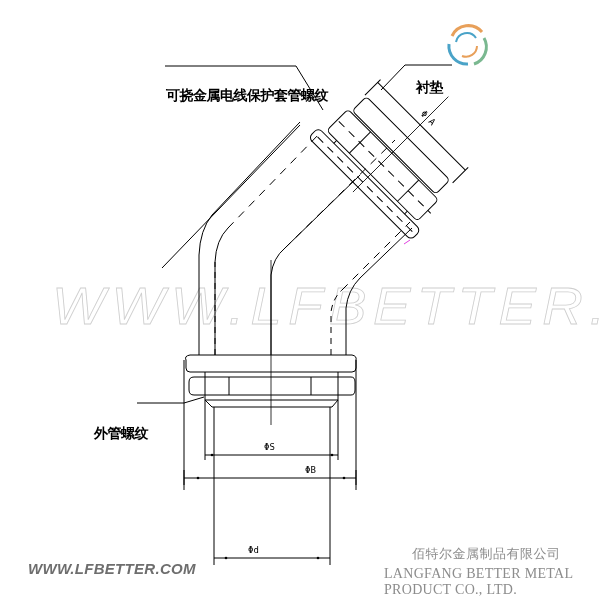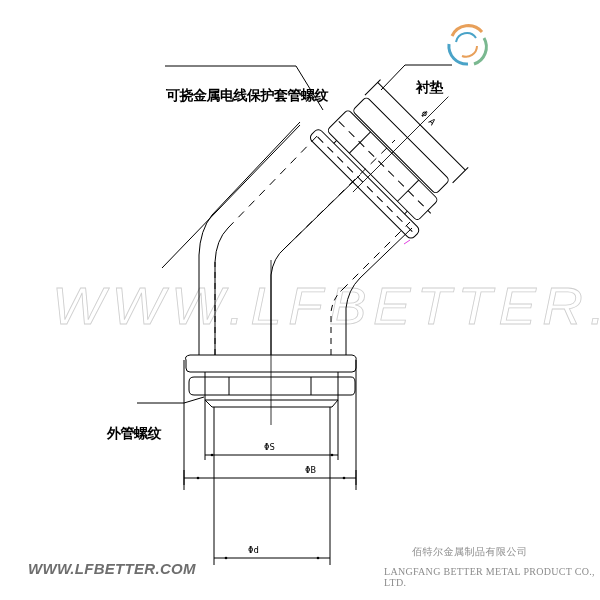--- a/index.html
+++ b/index.html
@@ -2,22 +2,22 @@
 <html><head>
   <meta charset="utf-8">
   <style>
     html, body { margin: 0; padding: 0; background: #ffffff; }
     body { width: 600px; height: 600px; position: relative; overflow: hidden; font-family: "DejaVu Sans", sans-serif; }
     .canvas { position: absolute; left: 0; top: 0; width: 600px; height: 600px; }
     .logo { position: absolute; left: 444px; top: 18px; width: 150px; height: 60px; }
     .logo-cn { position: absolute; left: 50px; top: 0px; font-size: 24px; font-weight: bold; color: #8a8a8a; letter-spacing: 2px; font-family: "DejaVu Sans", sans-serif; }
     .logo-en { position: absolute; left: 50px; top: 30px; font-size: 20px; font-weight: bold; color: #8a8a8a; font-family: "Liberation Sans", sans-serif; }
     .website { position: absolute; left: 28px; top: 560px; font-size: 15px; font-weight: bold; font-style: italic; color: #6e6e6e; font-family: "Liberation Sans", sans-serif; letter-spacing: 0.3px; }
-    .company-cn { position: absolute; left: 412px; top: 545px; font-size: 10px; color: #8c8c8c; font-family: "DejaVu Sans", sans-serif; letter-spacing: 0.5px; }
-    .company-en { position: absolute; left: 384px; top: 566px; font-size: 10px; color: #8c8c8c; font-family: "Liberation Serif", serif; letter-spacing: 0.3px; }
+    .company-cn { position: absolute; left: 412px; top: 545px; font-size: 13px; color: #8c8c8c; font-family: "DejaVu Sans", sans-serif; letter-spacing: 0.5px; }
+    .company-en { position: absolute; left: 384px; top: 566px; font-size: 14px; color: #8c8c8c; font-family: "Liberation Serif", serif; letter-spacing: 0.3px; }
     .label-cn { position: absolute; font-size: 14px; font-weight: bold; color: #000; font-family: Liberation Serif, serif; white-space: nowrap; letter-spacing: -0.5px; margin-top: 32px; }
     .dim { position: absolute; font-size: 9px; color: #000; font-family: "DejaVu Sans Mono", monospace; white-space: nowrap; }
     .watermark { position: absolute; left: 52px; top: 276px; font-size: 52px; font-style: italic; font-family: "Liberation Sans", sans-serif; color: #ffffff; -webkit-text-stroke: 0.8px #cfcfcf; letter-spacing: 6px; white-space: nowrap; transform: scaleX(1.08); transform-origin: left; }
   </style>
 </head>
 <body>
 
 <div class="watermark">WWW.LFBETTER.COM</div>
 
 <svg class="canvas" viewBox="0 0 600 600" xmlns="http://www.w3.org/2000/svg">
@@ -102,21 +102,21 @@
       <circle cx="344" cy="478" r="1.3"></circle>
     <circle cx="226" cy="558" r="1.3"></circle>
       <circle cx="318" cy="558" r="1.3"></circle>
   </g>
 
   <path d="M404 244 L410 240" stroke="#e040e0" stroke-width="1" fill="none"></path>
 </svg>
 
 <div class="label-cn" style="left:166px; top:55px;">可挠金属电线保护套管螺纹</div>
 <div class="label-cn" style="left:416px; top:47px;">衬垫</div>
-<div class="label-cn" style="left:107px; top:393px;">外管螺纹</div>
+<div class="label-cn" style="left:94px; top:393px;">外管螺纹</div>
 
 <div class="dim" style="left:420px; top:113px; transform: rotate(45deg);">Φ A</div>
 <div class="dim" style="left:264px; top:442px;text-align:center;">ΦS</div>
 <div class="dim" style="left:264px; top:465px;margin-left:41px;">ΦB</div>
 <div class="dim" style="left:248px; top:545px;">Φd</div>
 
 <div class="logo">
   <svg width="46" height="46" viewBox="0 0 46 46" style="position:absolute;left:0;top:4px;">
     <path d="M8 14 A18 18 0 0 1 38 10" fill="none" stroke="#e8a05a" stroke-width="3"></path>
     <path d="M40 16 A18 18 0 0 1 30 42" fill="none" stroke="#7ab890" stroke-width="3"></path>

